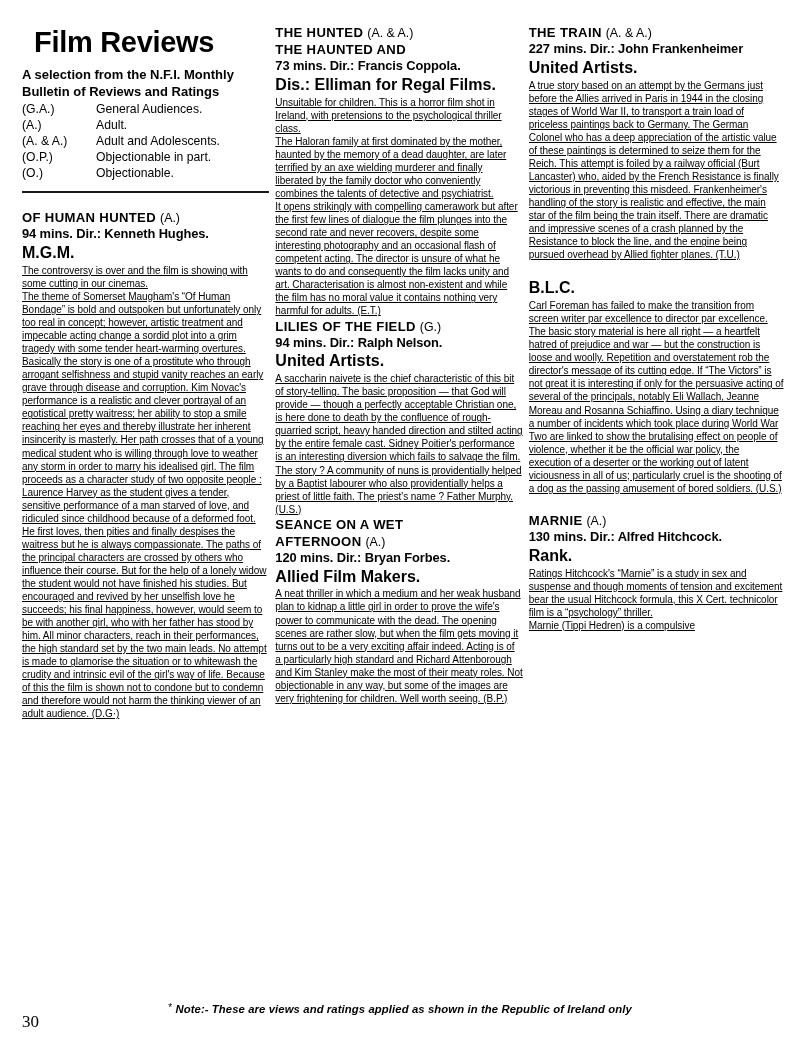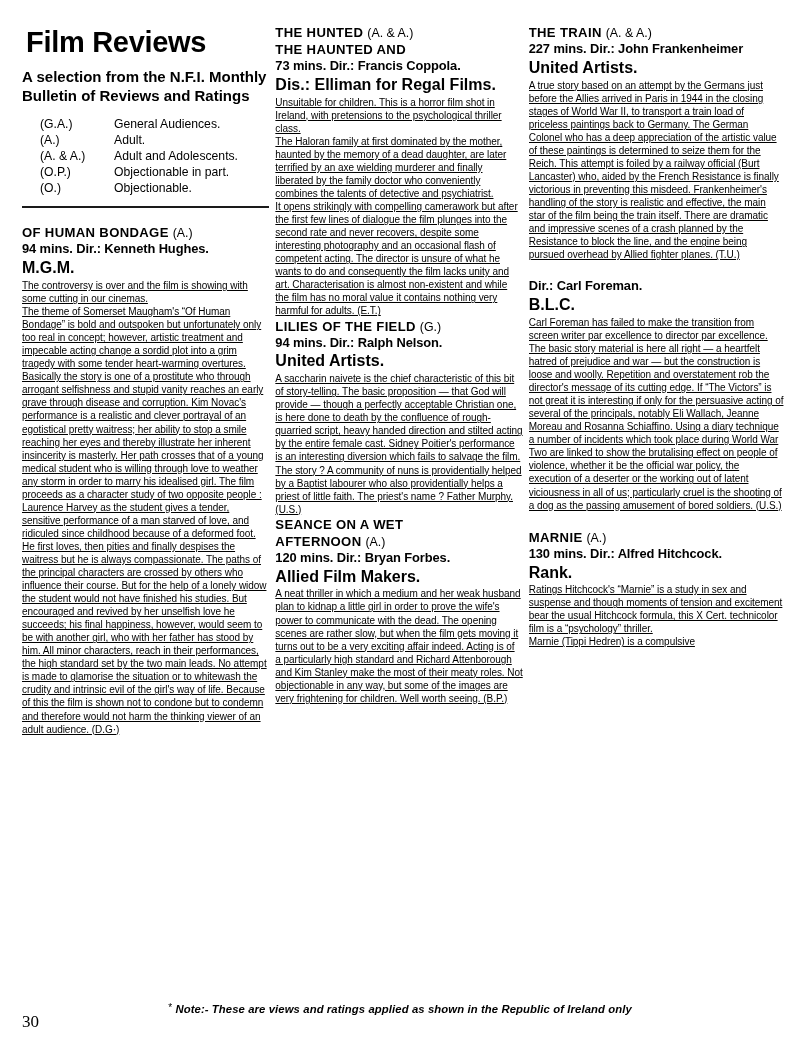--- a/index.html
+++ b/index.html
@@ -39,43 +39,42 @@
     overflow: hidden;
   }
   .col:last-child { margin-right: 0; width: 258px; }
 
   
   .masthead {
     font-size: 29px;
     font-weight: bold;
     letter-spacing: -0.3px;
     line-height: 1.0;
-    margin: 4px 0 10px 4px;
+    margin: 4px 0 10px 12px;
     white-space: nowrap;
   }
   .subtitle {
-    font-size: 15px;
+    font-size: 13px;
     font-weight: bold;
     line-height: 1.28;
-    margin-bottom: 12px;
+    margin-bottom: 2px;
   }
 
   
   .key {
     margin-bottom: 9px;
   }
   .key-row {
     display: flex;
     font-size: 12.2px;
     line-height: 1.31;
   }
   .key-code {
     width: 74px;
     flex: 0 0 74px;
-    margin-left: 18px;
   }
   .key-desc { flex: 1 1 auto; }
 
   .rule {
     border: 0;
     border-top: 2px solid #1a1a1a;
     margin: 7px 0 16px 0;
     width: 100%;
   }
 
@@ -174,21 +173,21 @@
         <div class="key-row">
           <span class="key-code">(O.)</span>
           <span class="key-desc">Objectionable.</span>
         </div>
       </div>
 
       <hr class="rule">
 
       <div class="review">
         <div class="r-title">
-          <span>OF HUMAN BONDAGE</span>
+          <span>OF HUMAN HUNTED</span>
           <span class="cert">(A.)</span>
         </div>
         <div class="r-credit">94 mins. Dir.: Kenneth Hughes.</div>
         <div class="r-dist">M.G.M.</div>
         <p class="r-body">The controversy is over and the film is showing with some cutting in our cinemas.
 The theme of Somerset Maugham's “Of Human Bondage” is bold and outspoken but unfortunately only too real in concept; however, artistic treatment and impecable acting change a sordid plot into a grim tragedy with some tender heart-warming overtures.
 Basically the story is one of a prostitute who through arrogant selfishness and stupid vanity reaches an early grave through disease and corruption. Kim Novac's performance is a realistic and clever portrayal of an egotistical pretty waitress; her ability to stop a smile reaching her eyes and thereby illustrate her inherent insincerity is masterly. Her path crosses that of a young medical student who is willing through love to weather any storm in order to marry his idealised girl. The film proceeds as a character study of two opposite people :
 Laurence Harvey as the student gives a tender, sensitive performance of a man starved of love, and ridiculed since childhood because of a deformed foot. He first loves, then pities and finally despises the waitress but he is always compassionate. The paths of the principal characters are crossed by others who influence their course. But for the help of a lonely widow the student would not have finished his studies. But encouraged and revived by her unselfish love he succeeds; his final happiness, however, would seem to be with another girl, who with her father has stood by him. All minor characters, reach in their performances, the high standard set by the two main leads. No attempt is made to glamorise the situation or to whitewash the crudity and intrinsic evil of the girl's way of life. Because of this the film is shown not to condone but to condemn and therefore would not harm the thinking viewer of an adult audience. (D.G·)</p>
       </div>
 
@@ -240,21 +239,20 @@
           <span class="cert">(A. &amp; A.)</span>
         </div>
         <div class="r-credit">227 mins. Dir.: John Frankenheimer</div>
         <div class="r-dist">United Artists.</div>
         <p class="r-body">A true story based on an attempt by the Germans just before the Allies arrived in Paris in 1944 in the closing stages of World War II, to transport a train load of priceless paintings back to Germany. The German Colonel who has a deep appreciation of the artistic value of these paintings is determined to seize them for the Reich. This attempt is foiled by a railway official (Burt Lancaster) who, aided by the French Resistance is finally victorious in preventing this misdeed. Frankenheimer's handling of the story is realistic and effective, the main star of the film being the train itself. There are dramatic and impressive scenes of a crash planned by the Resistance to block the line, and the engine being pursued overhead by Allied fighter planes. (T.U.)</p>
       </div>
 
       <div class="gap-lg"></div>
 
       <div class="review">
-        <div class="r-credit">Dir.: Carl Foreman.</div>
         <div class="r-dist">B.L.C.</div>
         <p class="r-body">Carl Foreman has failed to make the transition from screen writer par excellence to director par excellence. The basic story material is here all right — a heartfelt hatred of prejudice and war — but the construction is loose and woolly. Repetition and overstatement rob the director's message of its cutting edge. If “The Victors” is not great it is interesting if only for the persuasive acting of several of the principals, notably Eli Wallach, Jeanne Moreau and Rosanna Schiaffino. Using a diary technique a number of incidents which took place during World War Two are linked to show the brutalising effect on people of violence, whether it be the official war policy, the execution of a deserter or the working out of latent viciousness in all of us; particularly cruel is the shooting of a dog as the passing amusement of bored soldiers.  (U.S.)</p>
       </div>
 
       <div class="gap-lg"></div>
 
       <div class="review">
         <div class="r-title">
           <span>MARNIE</span>
           <span class="cert">(A.)</span>

